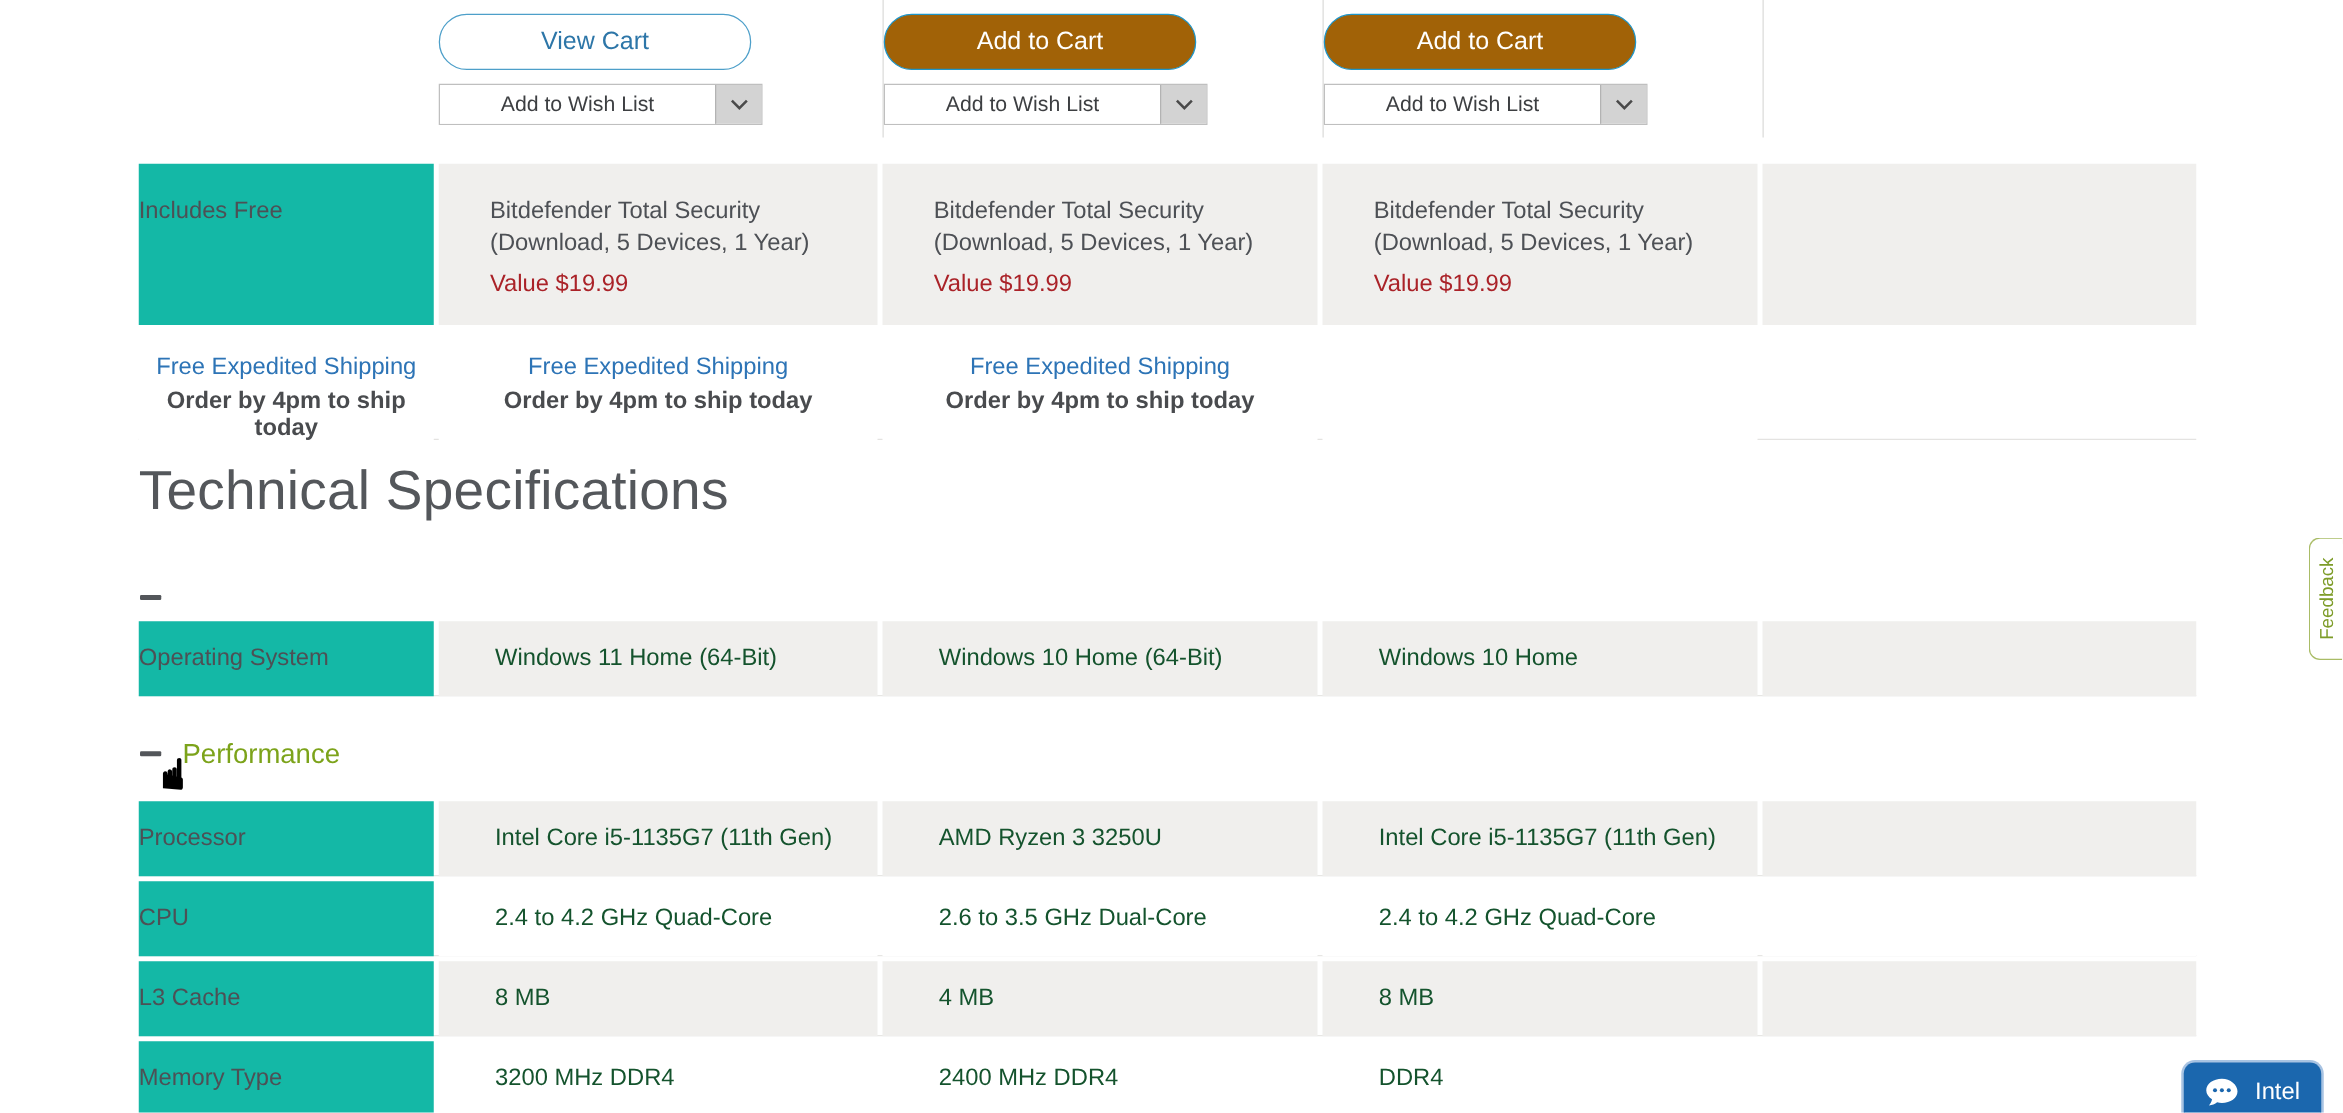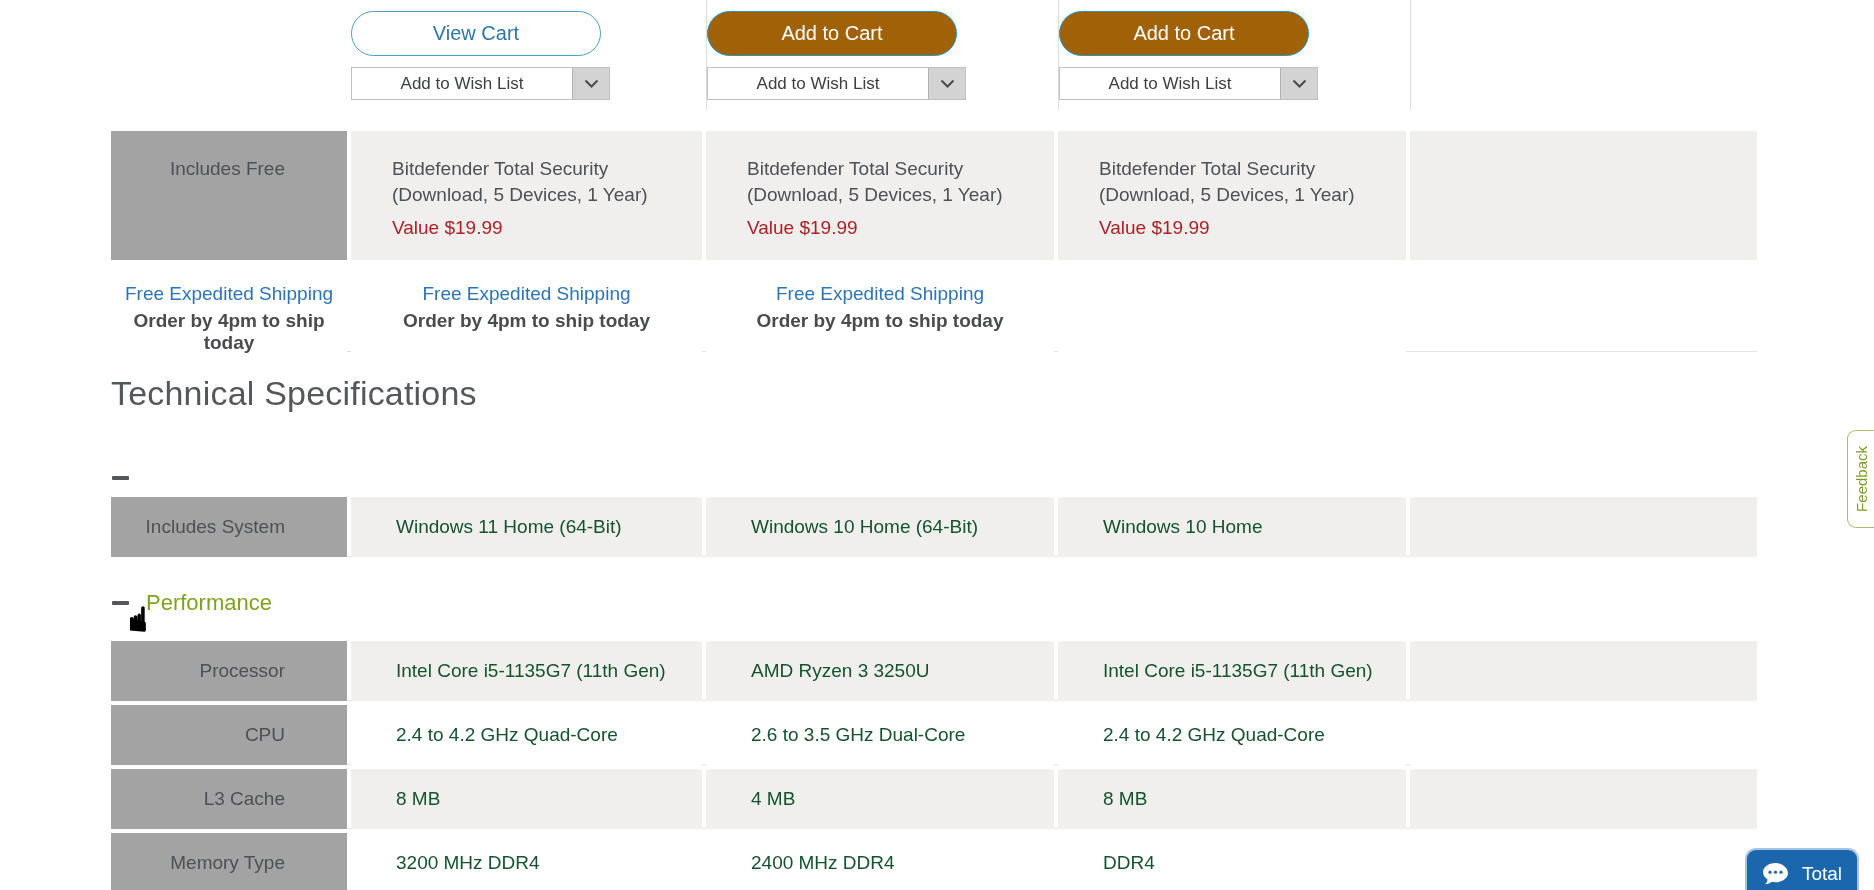--- a/index.html
+++ b/index.html
@@ -31,36 +31,36 @@
   }
   .wl-label {
     flex:1; border:none; background:#fff; font-size:17px; color:#3d3f42;
     font-family:"Liberation Sans", sans-serif; cursor:pointer;
   }
   .wl-chev {
     width:37px; border:none; border-left:1px solid #b3b3b3; background:#d3d3d3;
     display:flex; align-items:center; justify-content:center; cursor:pointer;
   }
   
-  .lblcell { background:#a3a3a3; text-align:right; padding-right:62px; font-size:19px; color:#4d5055; }
+  .lblcell { background:#14b8a6; text-align:left; padding-right:62px; font-size:19px; color:#4d5055; }
   .datacell.gray { background:#f0efed; }
   .datacell.white { background:#fff; }
   #row-includes { height:129px; }
   #row-includes .lblcell { padding-top:27px; }
   #row-includes .datacell { padding:25px 40px 0 41px; }
   .bline { font-size:19px; line-height:26px; color:#4d5055; }
   .value-red { margin-top:9px; font-size:19px; color:#aa2228; }
   #row-shipping { height:87px; margin-top:5px; border-bottom:1px solid #e4e3e1; }
   #row-shipping .lblcell { padding-top:20px; }
   #row-shipping .datacell { text-align:center; padding-top:18px; }
   .shiplink { font-size:19px; color:#2d74b6; text-decoration:none; cursor:pointer; }
   .shipnote { margin-top:5px; font-size:19px; font-weight:bold; color:#494b4e; }
   
   #spec-heading {
-    margin-top:19px; font-size:34px; line-height:44px; font-weight:300;
+    margin-top:19px; font-size:44px; line-height:44px; font-weight:300;
     color:#54575b; letter-spacing:0.2px;
   }
   .toggle { display:flex; align-items:center; padding-left:1px; }
   .toggle.bare { margin-top:61px; height:4px; }
   .toggle.titled { margin-top:31px; height:30px; }
   .minus {
     width:17px; height:4px; border:none; padding:0; background:#53565a;
     border-radius:1px; cursor:pointer; flex:0 0 auto;
   }
   .sec-title { margin-left:17px; font-size:22px; color:#7ca31a; }
@@ -158,21 +158,21 @@
       <div class="cell datacell white"><a class="shiplink" href="#">Free Expedited Shipping</a><div class="shipnote">Order by 4pm to ship today</div></div>
       <div class="cell datacell white"></div>
     </div>
 
   <h2 id="spec-heading">Technical Specifications</h2>
   <div id="specs">
       <div class="toggle bare">
         <button class="minus"></button>
       </div>
       <div class="row spec-row" style="margin-top: 17px;">
-        <div class="cell lblcell speclbl">Includes System</div>
+        <div class="cell lblcell speclbl">Operating System</div>
         <div class="cell datacell specval gray">Windows 11 Home (64-Bit)</div>
         <div class="cell datacell specval gray">Windows 10 Home (64-Bit)</div>
         <div class="cell datacell specval gray">Windows 10 Home</div>
         <div class="cell datacell gray"></div>
       </div>
       <div class="toggle titled">
         <button class="minus"></button>
         <span class="sec-title">Performance</span>
       </div>
       <div class="row spec-row" style="margin-top: 23px;">
@@ -212,14 +212,14 @@
   <span>Feedback</span>
 </div>
 
 <button id="chat-button">
   <svg width="27" height="25" viewBox="0 0 27 25">
     <path d="M13.5 1C6.6 1 1 5.1 1 10.2c0 2.9 1.8 5.5 4.6 7.2-.3 1.9-1.1 3.6-2.5 4.9 2.6-.2 4.9-1.1 6.6-2.5 1.2.3 2.5.5 3.8.5 6.9 0 12.5-4.1 12.5-9.2S20.4 1 13.5 1z" fill="#ffffff"></path>
     <circle cx="8" cy="10.2" r="1.6" fill="#1b67ae"></circle>
     <circle cx="13.5" cy="10.2" r="1.6" fill="#1b67ae"></circle>
     <circle cx="19" cy="10.2" r="1.6" fill="#1b67ae"></circle>
   </svg>
-  <span class="chat-label">Total</span>
+  <span class="chat-label">Intel</span>
 </button>
 
 </body></html>

